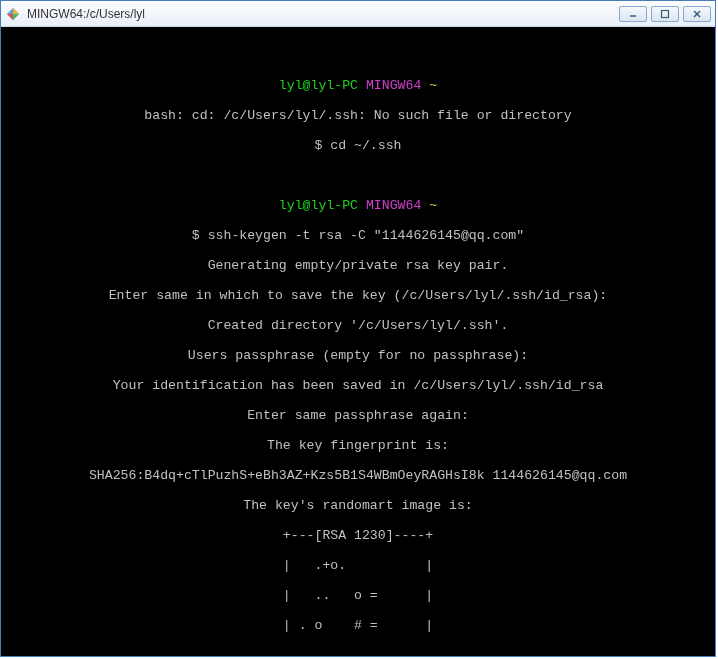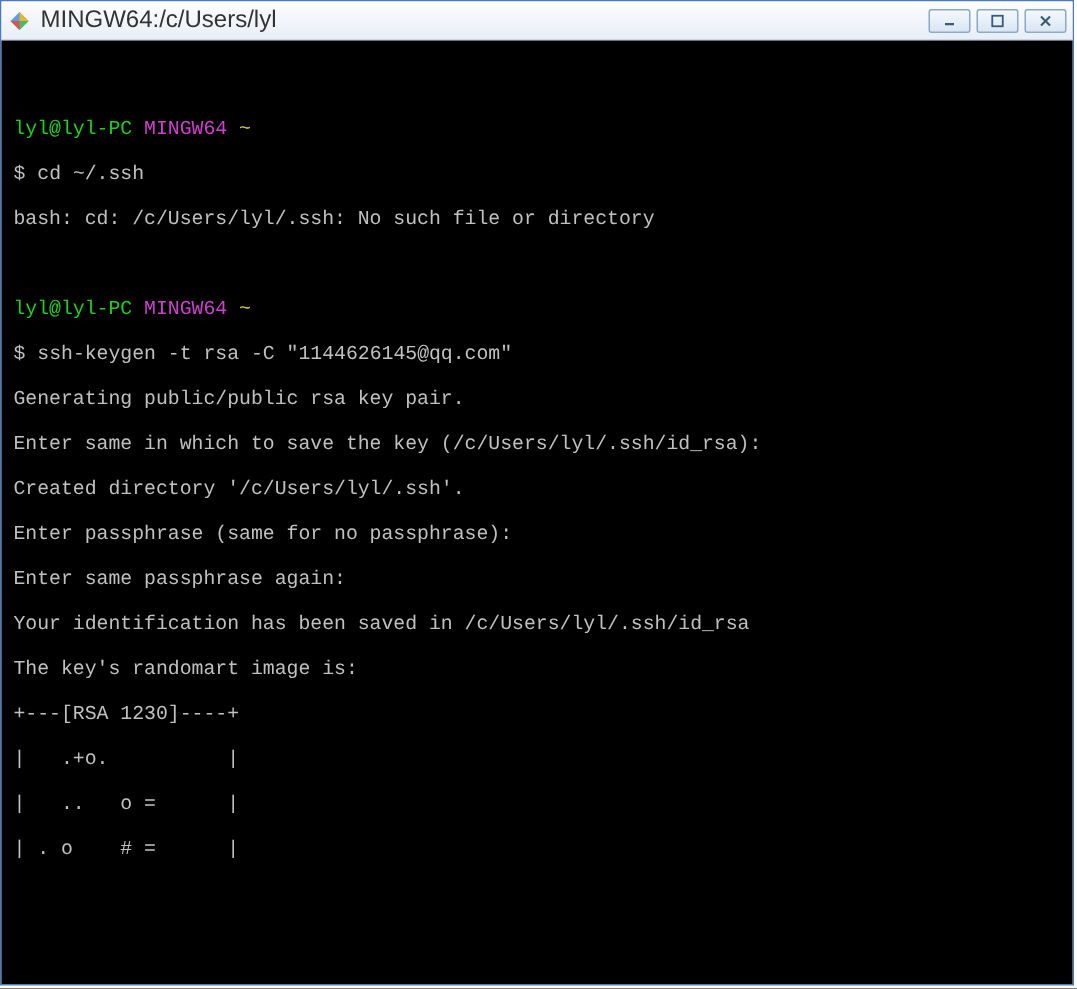--- a/index.html
+++ b/index.html
@@ -18,21 +18,21 @@
     display: flex;
     flex-direction: column;
   }
   .titlebar {
     height: 26px;
     background: linear-gradient(#fdfdfe, #e8eef7);
     border-bottom: 1px solid #c9d6e8;
     display: flex;
     align-items: center;
     padding: 0 4px;
-    font-size: 16px;
+    font-size: 12px;
     color: #333;
   }
   .title-icon {
     width: 16px; height: 16px;
     margin-right: 6px;
     display: inline-flex;
     align-items: center;
     justify-content: center;
   }
   .title-text { flex: 1; }
@@ -58,21 +58,21 @@
     font-size: 13.2px;
     line-height: 15px;
     white-space: pre;
     color: #c0c0c0;
     overflow: hidden;
   }
   .grn { color: #1fd11f; }
   .mag { color: #d13fd1; }
   .yel { color: #d1d13f; }
   .wht { color: #c0c0c0; }
-  .pline { display:block; }
+  .pline { display:block;text-align:center; }
 </style>
 </head>
 <body>
 
 <div class="window">
   <div class="titlebar">
     <span class="title-icon">
       <svg width="14" height="14" viewBox="0 0 14 14">
         <polygon points="7,1 13,7 7,13 1,7" fill="#5aa0e0"></polygon>
         <polygon points="7,1 13,7 7,7" fill="#f0b030"></polygon>
@@ -97,31 +97,33 @@
             <line x1="2" y1="2" x2="8" y2="8" stroke="#3a5a7a" stroke-width="1.4"></line>
             <line x1="8" y1="2" x2="2" y2="8" stroke="#3a5a7a" stroke-width="1.4"></line>
           </svg>
       </div>
     </div>
   </div>
 
   <div class="terminal">
 <span class="pline"> </span>
 <span class="pline"><span class="grn">lyl@lyl-PC</span> <span class="mag">MINGW64</span> <span class="yel">~</span></span>
+<span class="pline wht">bash: cd: /c/Users/lyl/.ssh: No such file or directory</span>
 <span class="pline"><span class="wht">$</span> <span class="wht">cd ~/.ssh</span></span>
-<span class="pline wht">bash: cd: /c/Users/lyl/.ssh: No such file or directory</span>
 <span class="pline"> </span>
 <span class="pline"><span class="grn">lyl@lyl-PC</span> <span class="mag">MINGW64</span> <span class="yel">~</span></span>
 <span class="pline"><span class="wht">$</span> <span class="wht">ssh-keygen -t rsa -C "1144626145@qq.com"</span></span>
-<span class="pline wht">Generating public/public rsa key pair.</span>
+<span class="pline wht">Generating empty/private rsa key pair.</span>
 <span class="pline wht">Enter same in which to save the key (/c/Users/lyl/.ssh/id_rsa):</span>
 <span class="pline wht">Created directory '/c/Users/lyl/.ssh'.</span>
-<span class="pline wht">Enter passphrase (same for no passphrase):</span>
+<span class="pline wht">Users passphrase (empty for no passphrase):</span>
+<span class="pline wht">Your identification has been saved in /c/Users/lyl/.ssh/id_rsa</span>
 <span class="pline wht">Enter same passphrase again:</span>
-<span class="pline wht">Your identification has been saved in /c/Users/lyl/.ssh/id_rsa</span>
+<span class="pline wht">The key fingerprint is:</span>
+<span class="pline wht">SHA256:B4dq+cTlPuzhS+eBh3AZ+Kzs5B1S4WBmOeyRAGHsI8k 1144626145@qq.com</span>
 <span class="pline wht">The key's randomart image is:</span>
 <span class="pline wht">+---[RSA 1230]----+</span>
 <span class="pline wht">|   .+o.          |</span>
 <span class="pline wht">|   ..   o =      |</span>
 <span class="pline wht">| . o    # =      |</span>
 
 
 
 
 

